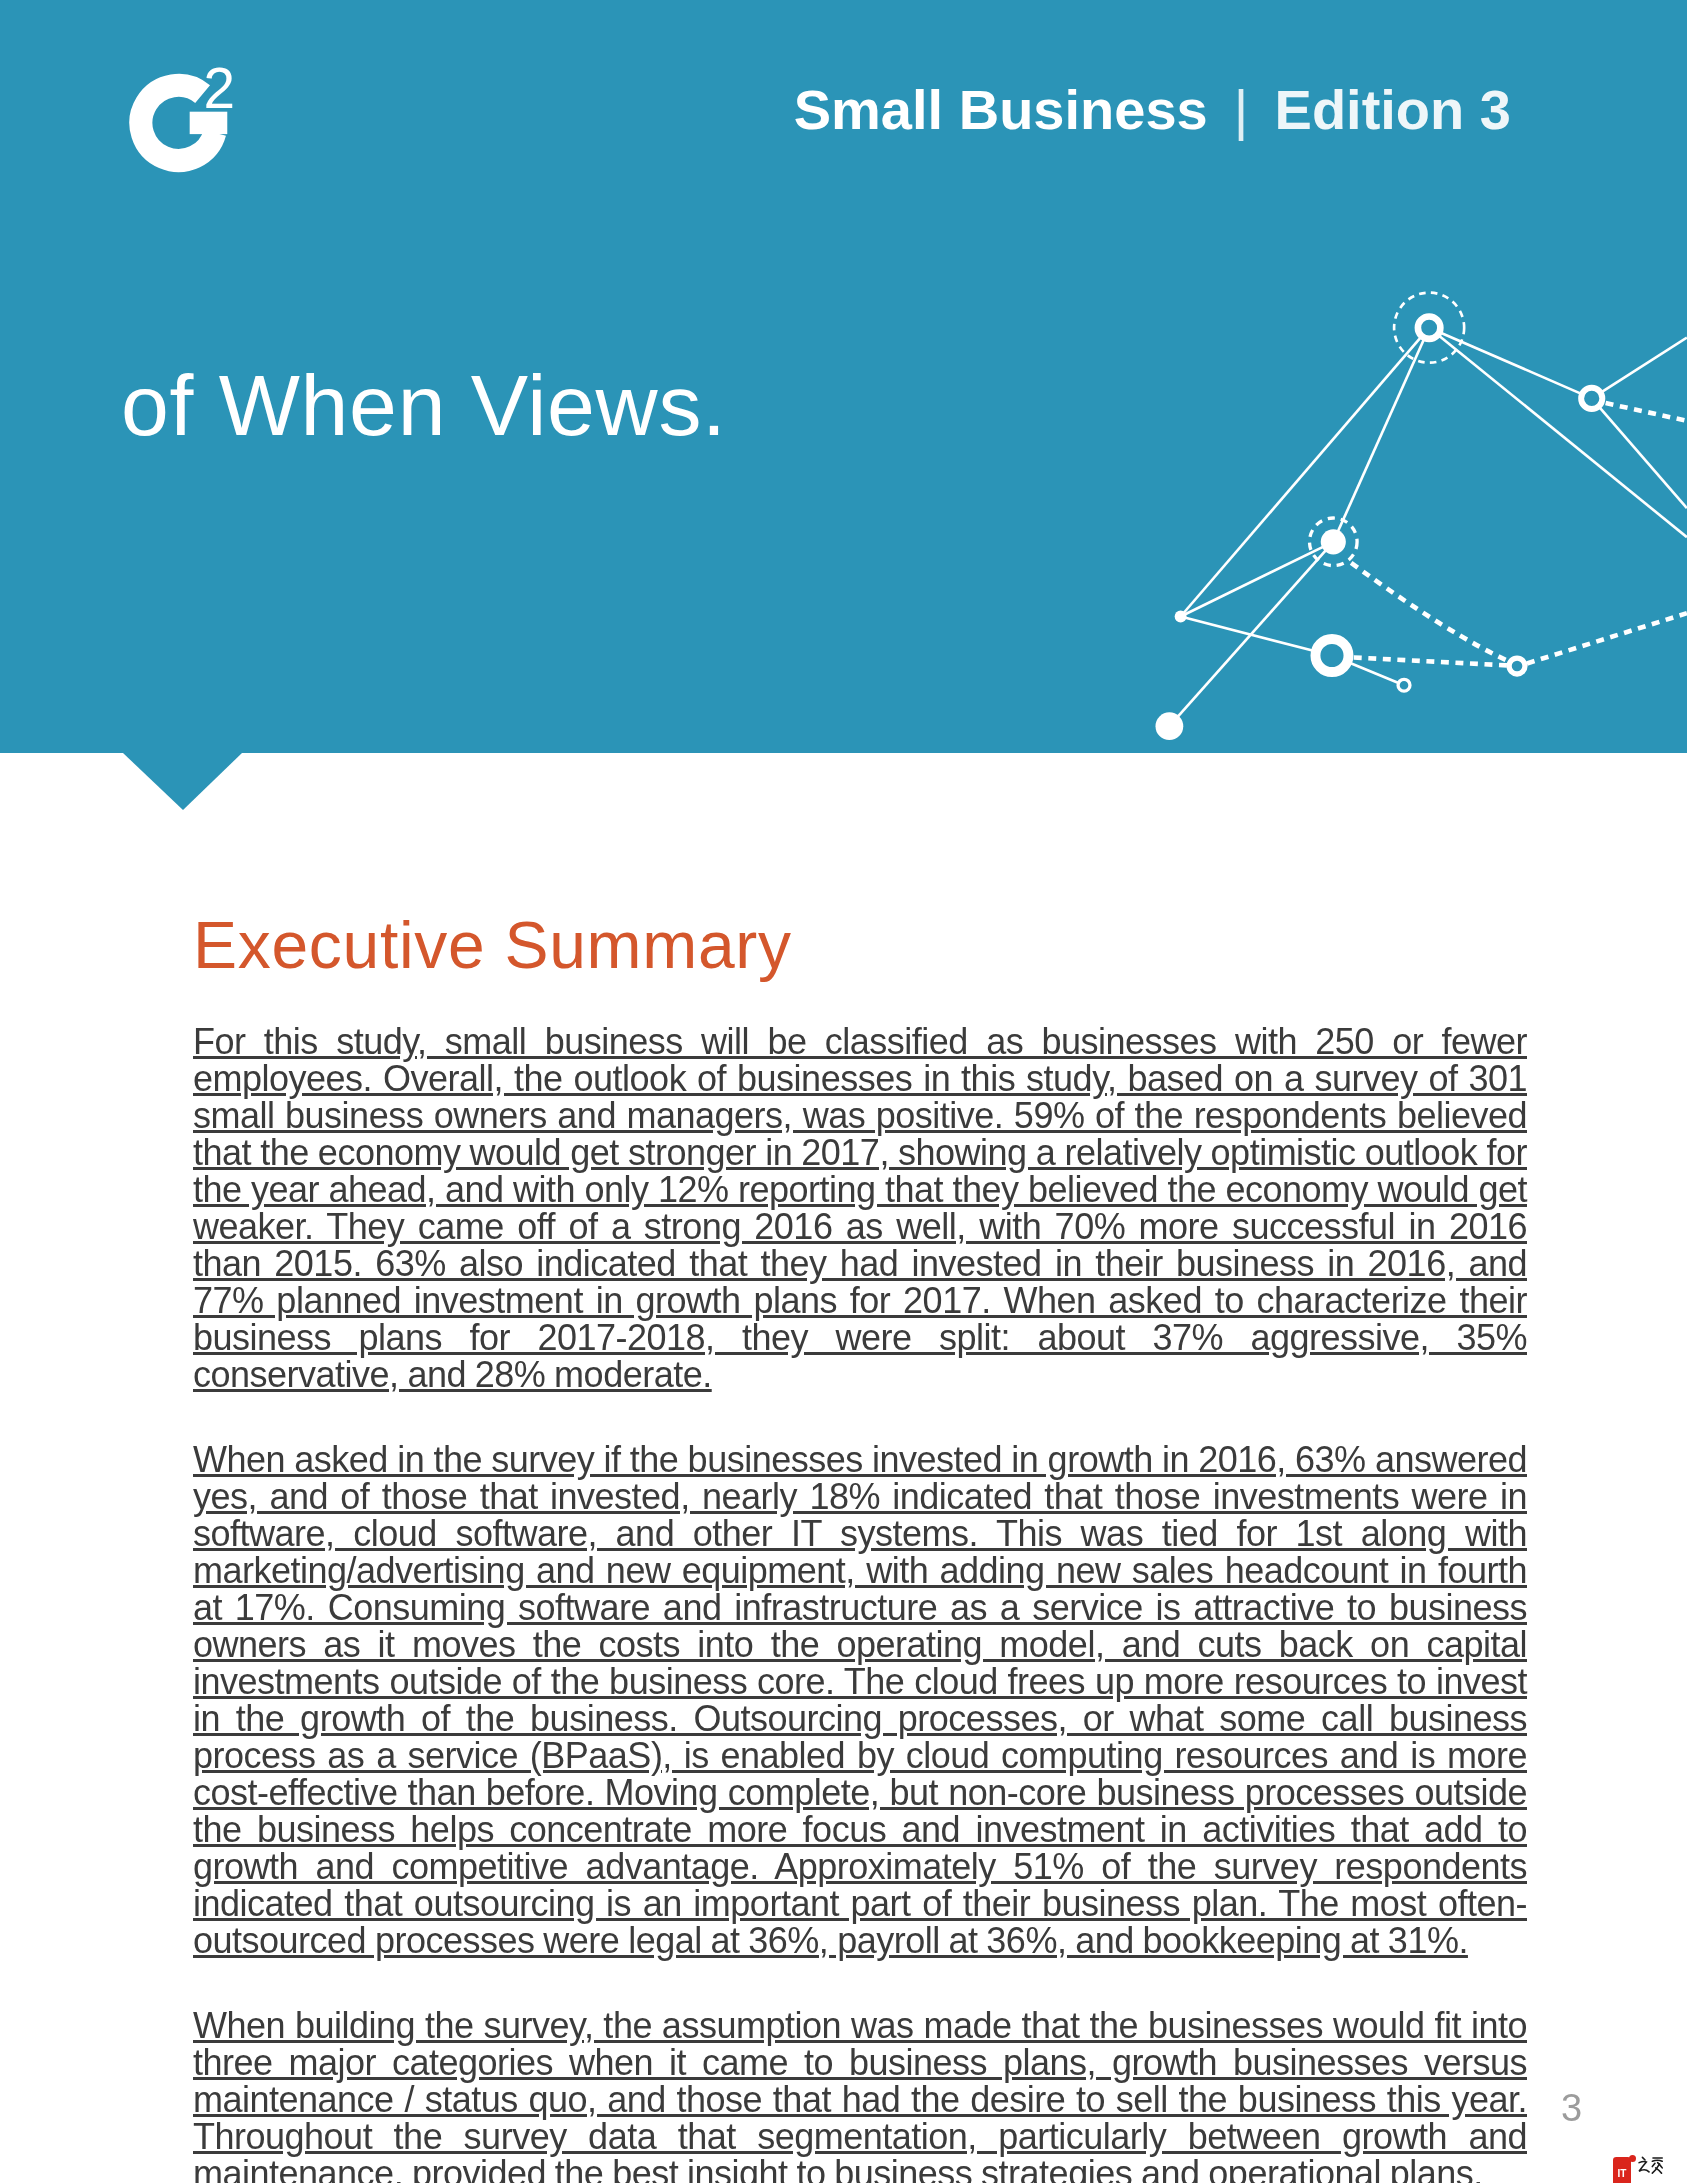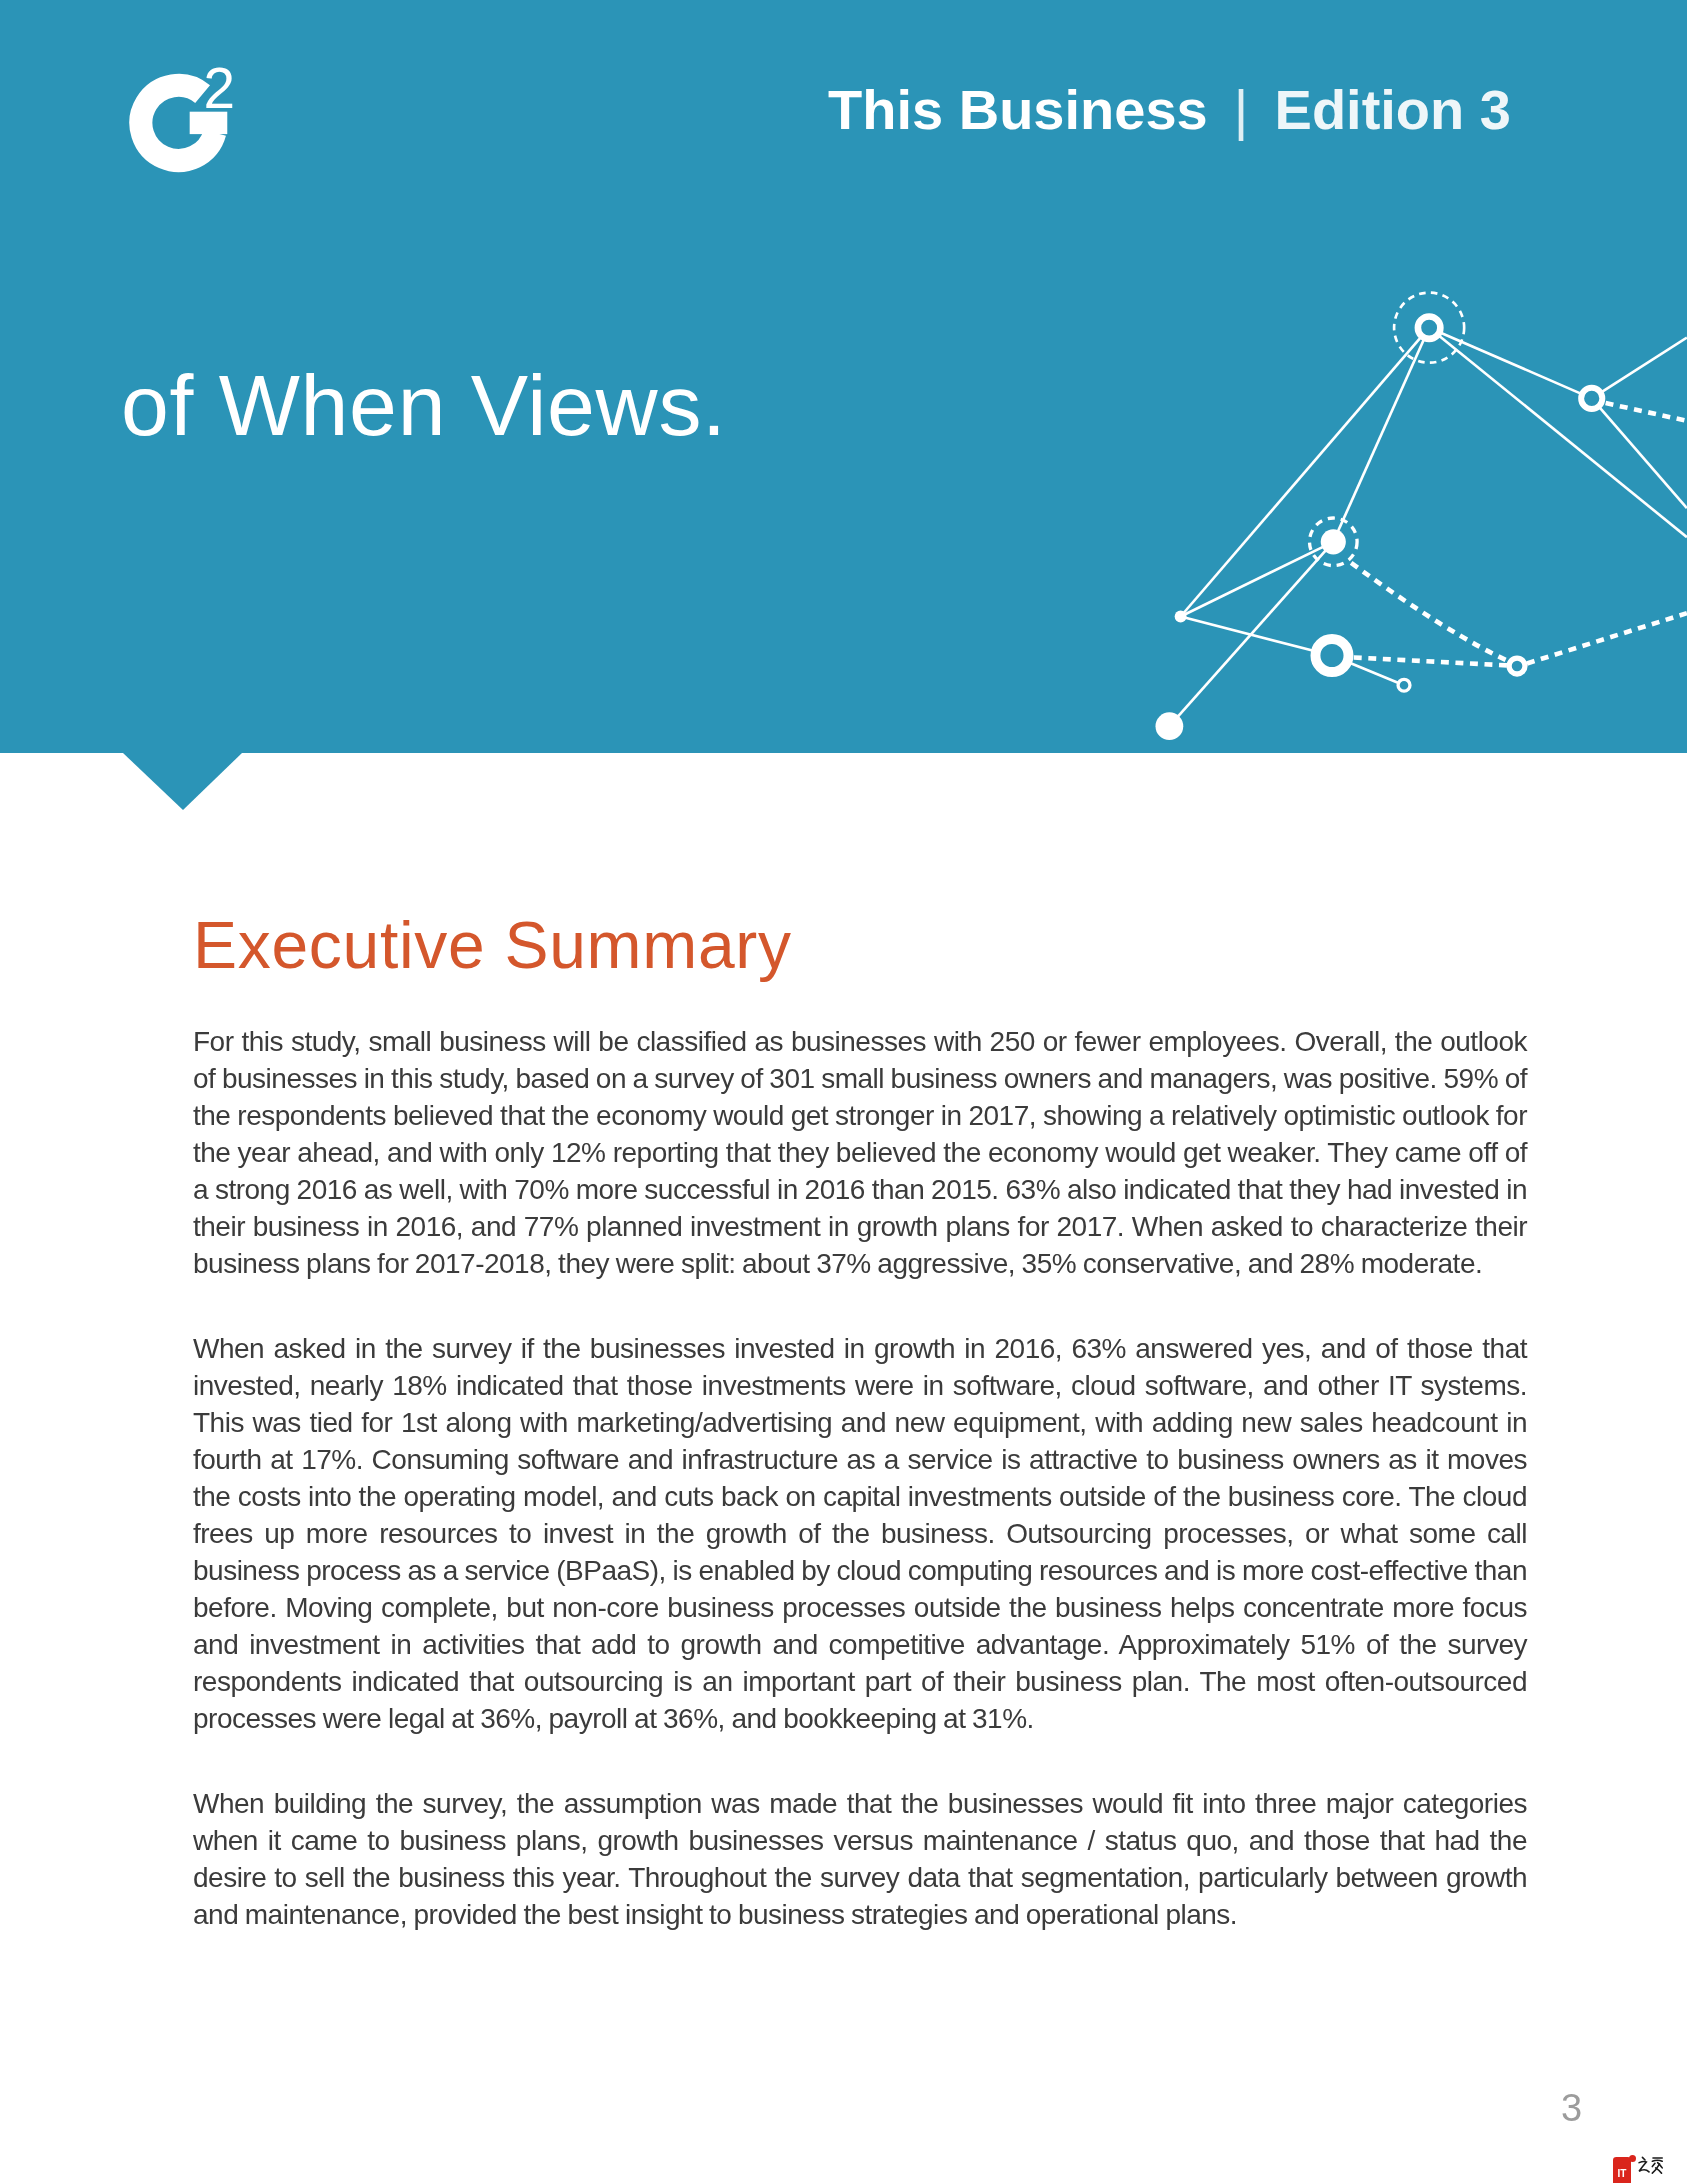--- a/index.html
+++ b/index.html
@@ -36,22 +36,22 @@
     white-space:nowrap;
   }
   .network{position:absolute;left:1125px;top:251px;width:562px;height:501px;}
   
   .main{position:absolute;left:193px;top:909px;width:1334px;}
   .exec-heading{
     font-size:66px;line-height:73px;font-weight:100;color:var(--orange);
     margin:0 0 41px 0;letter-spacing:0.7px;
   }
   .main p{
-    font-size:28px;line-height:37px;color:var(--body_text);
-    text-align:justify;margin:0 0 48px 0;letter-spacing:-0.5px;word-spacing:-0.7px;
+    font-size:36px;line-height:37px;color:var(--body_text);
+    text-align:justify;margin:0 0 48px 0;letter-spacing:-0.5px;word-spacing:-0.7px;text-decoration:underline;
   }
   
   .page-number{
     position:absolute;left:1561px;top:2089px;font-size:38px;font-weight:100;
     color:var(--page_number_gray);line-height:1;
   }
   .watermark{
     position:absolute;left:1613px;top:2155px;height:21px;
     display:flex;align-items:flex-start;
   }
@@ -73,21 +73,21 @@
 
   <div class="banner">
 
     <svg class="logo" viewBox="0 0 190 185" aria-hidden="true">
       <path d="M 131.1 120.8 A 57 57 0 1 1 112.6 62.3" fill="none" stroke="#FFFFFF" stroke-width="35" stroke-linecap="butt"></path>
       <rect x="93" y="89" width="57" height="34" fill="#FFFFFF"></rect>
       <text x="114" y="84" font-size="86" font-family="Liberation Sans, sans-serif" fill="#FFFFFF">2</text>
     </svg>
 
     <div class="edition">
-      <span class="ed-bold">This Business</span>
+      <span class="ed-bold">Small Business</span>
       <span class="ed-sep">|</span>
       <span class="ed-light">Edition 3</span>
     </div>
 
     <div class="banner-title">
       <div>of When Views.</div>
     </div>
 
     <svg class="network" viewBox="1700 380 850 758" aria-hidden="true">
 

